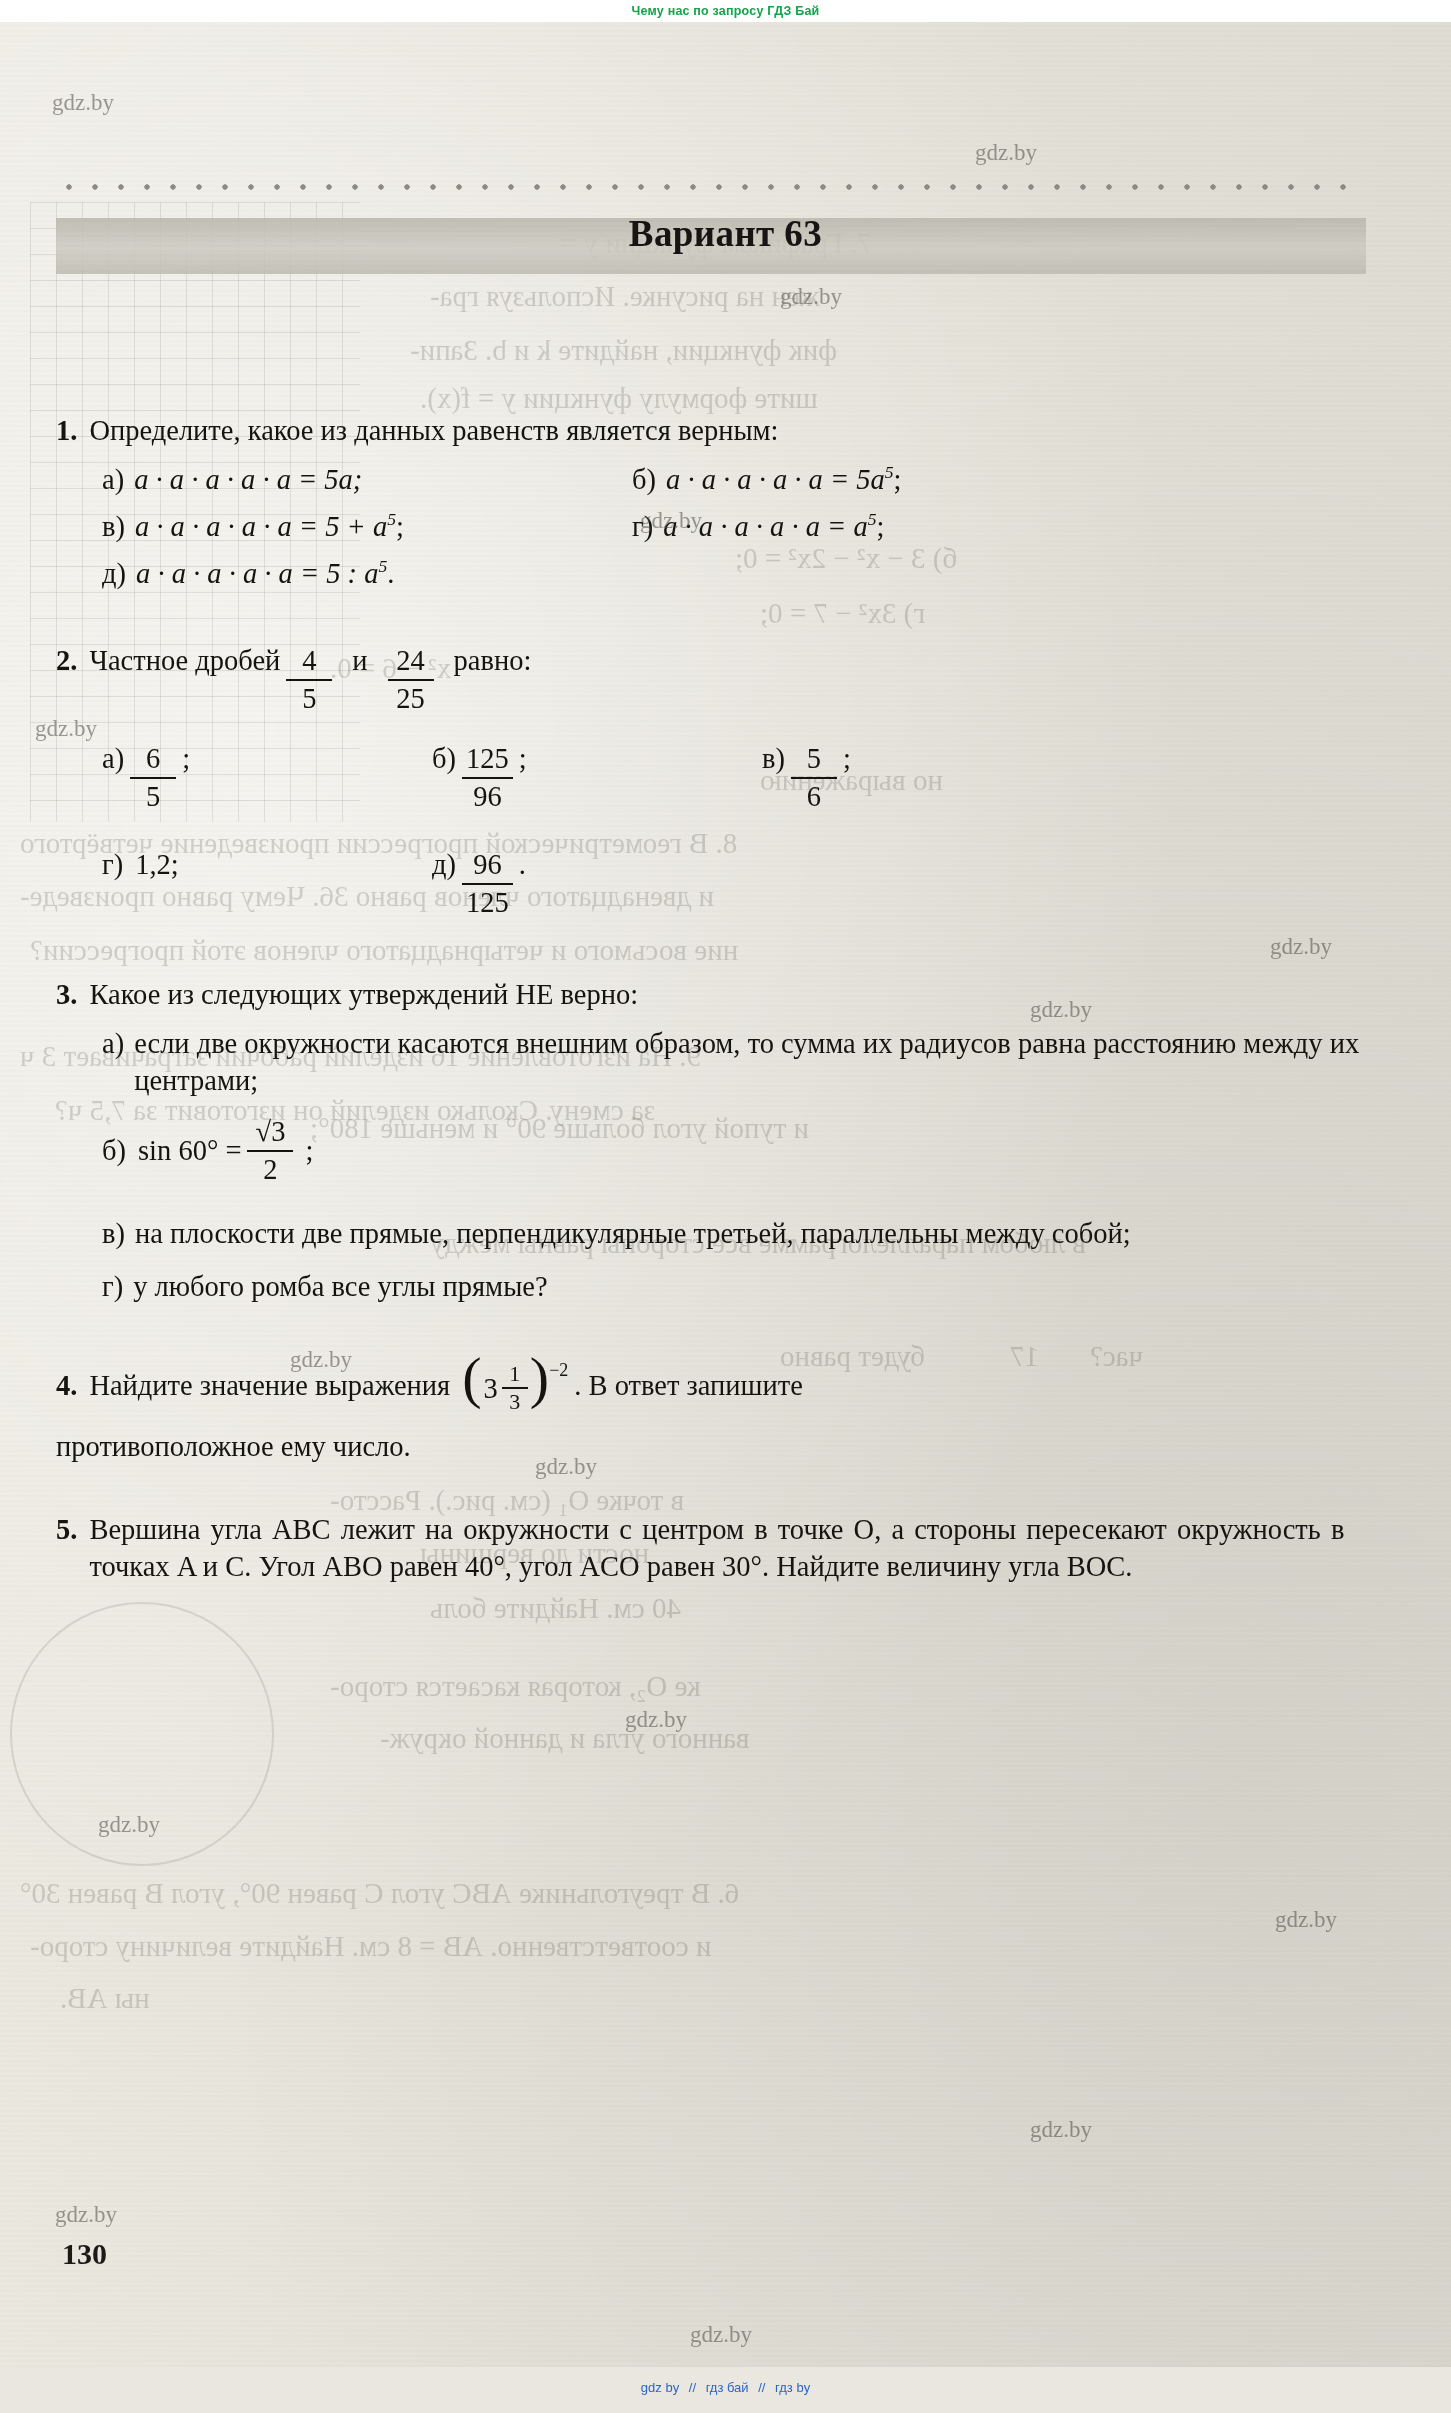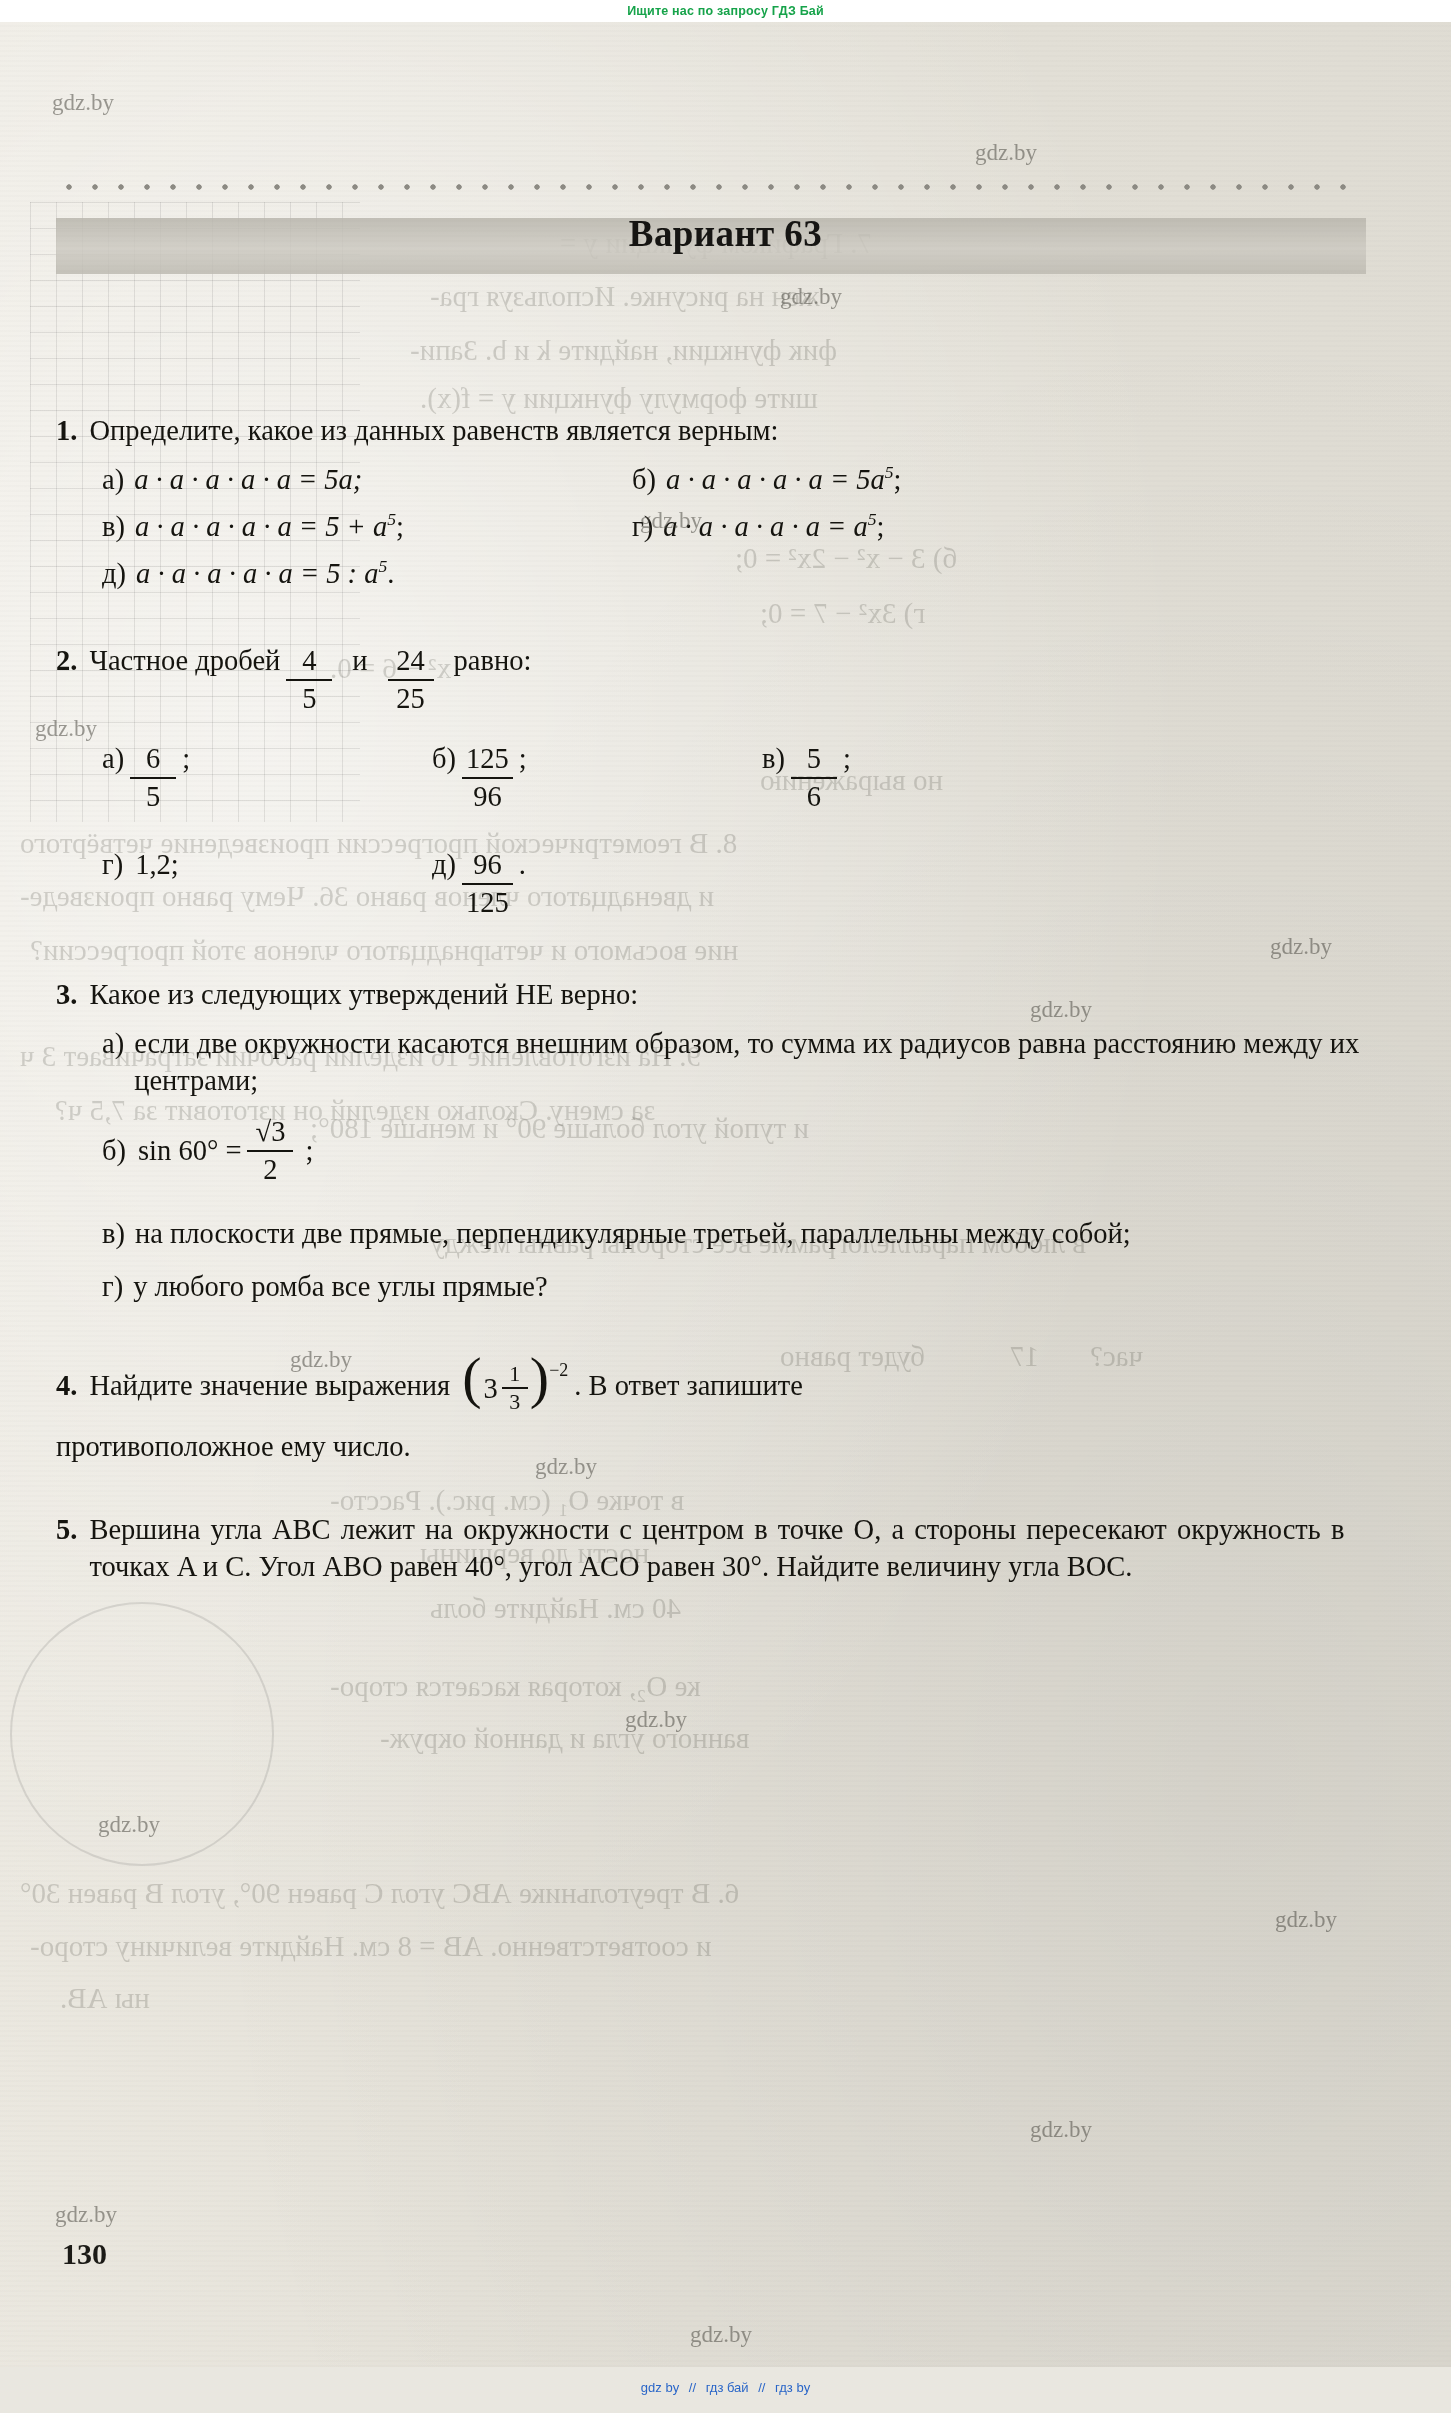--- a/index.html
+++ b/index.html
@@ -117,21 +117,21 @@
   .footer{
     position:absolute; left:0; top:2380px; width:1451px; text-align:center;
     font-family:"Liberation Sans", sans-serif; font-size:13px; color:#2a66c8;
   }
   .footer span{ margin:0 3px; }
 </style>
 </head>
 <body>
 
 <div class="topbar">
-  <span class="topbar-text">Ищите нас по запросу ГДЗ Бай</span>
+  <span class="topbar-text">Чему нас по запросу ГДЗ Бай</span>
 </div>
 
 <div class="sheet">
 
   <div class="grid-ghost"></div>
   <div class="circle-ghost"></div>
 
   <div id="bleed-layer">
       <div class="bleed" style="left: 560px; top: 205px; font-size: 29px;">7. Графиком функции у =</div>
       <div class="bleed" style="left: 430px; top: 258px; font-size: 29px;">жен на рисунке. Используя гра-</div>

